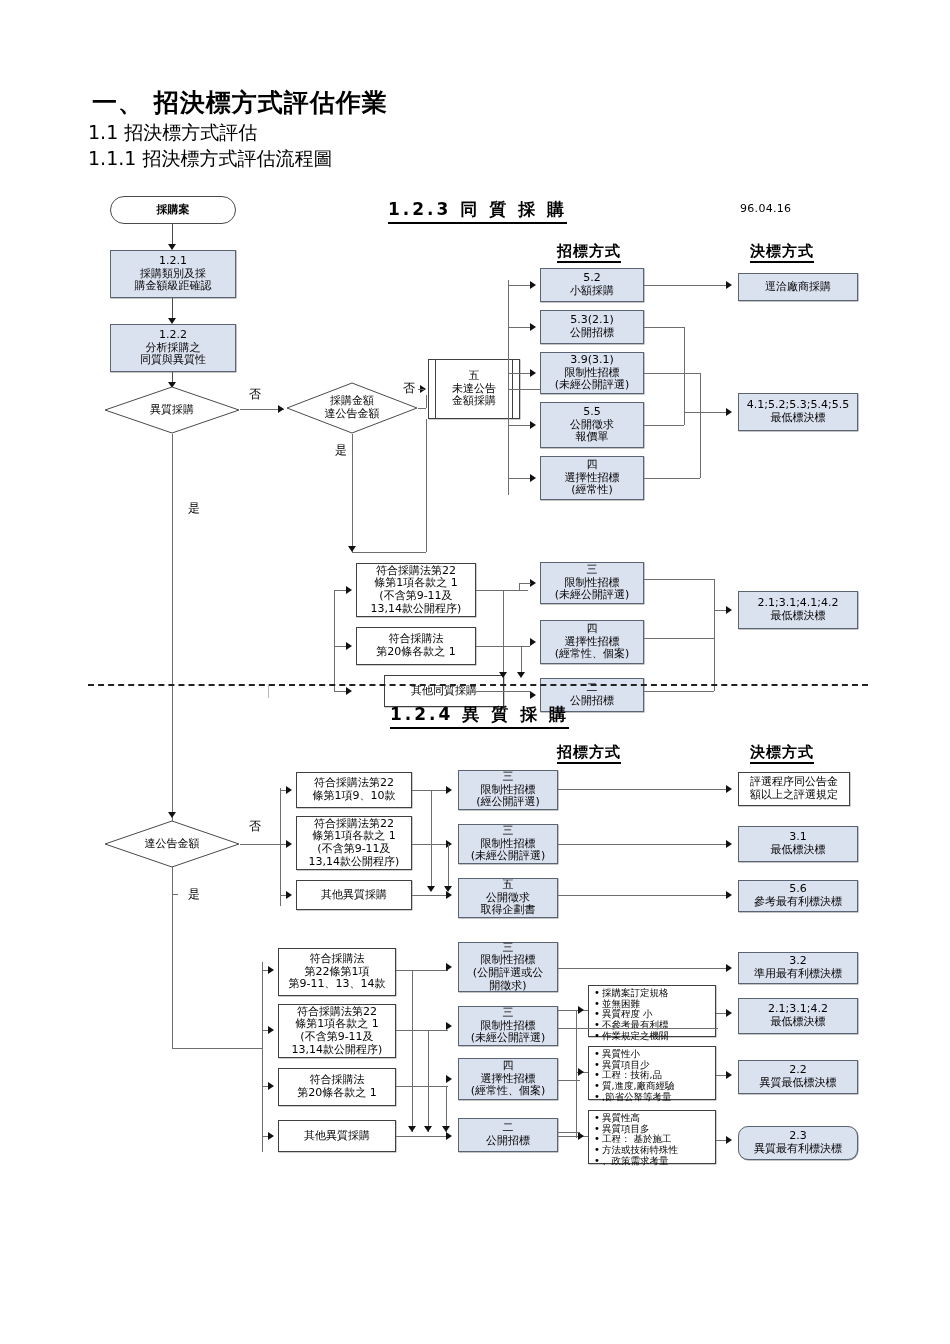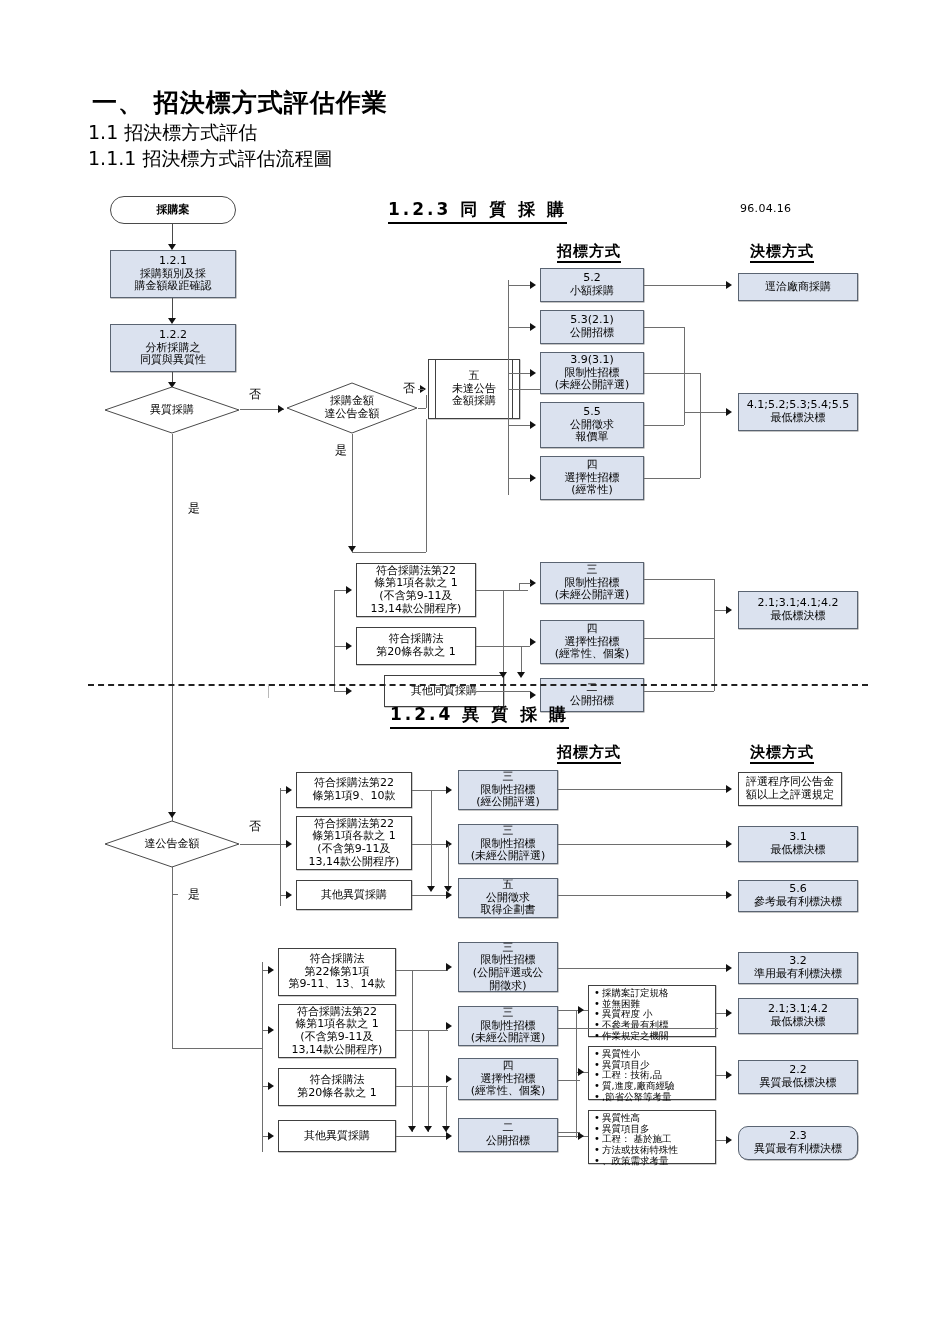--- a/index.html
+++ b/index.html
@@ -318,21 +318,21 @@
 公開徵求
 取得企劃書</div>
     <div class="ln h" style="left:412px; top:715px; width:36px;"></div>
     <div class="arr r" style="left:446px; top:711px;"></div>
 
     <div class="ln v" style="left:431px; top:610px; height:100px;"></div>
     <div class="arr d" style="left:427px; top:706px;"></div>
     <div class="ln v" style="left:448px; top:664px; height:46px;"></div>
     <div class="arr d" style="left:444px; top:706px;"></div>
 
-    <div class="node plain" style="left:738px; top:592px; width:104px; height:34px;">評選程序同公告金
+    <div class="node plain" style="left:738px; top:592px; width:112px; height:34px;">評選程序同公告金
 額以上之評選規定</div>
     <div class="ln h" style="left:558px; top:609px; width:168px;"></div>
     <div class="arr r" style="left:726px; top:605px;"></div>
 
     <div class="node fill" style="left:738px; top:646px; width:120px; height:36px;">3.1
 最低標決標</div>
     <div class="ln h" style="left:558px; top:664px; width:168px;"></div>
     <div class="arr r" style="left:726px; top:660px;"></div>
 
     <div class="node fill" style="left:738px; top:700px; width:120px; height:32px;">5.6

